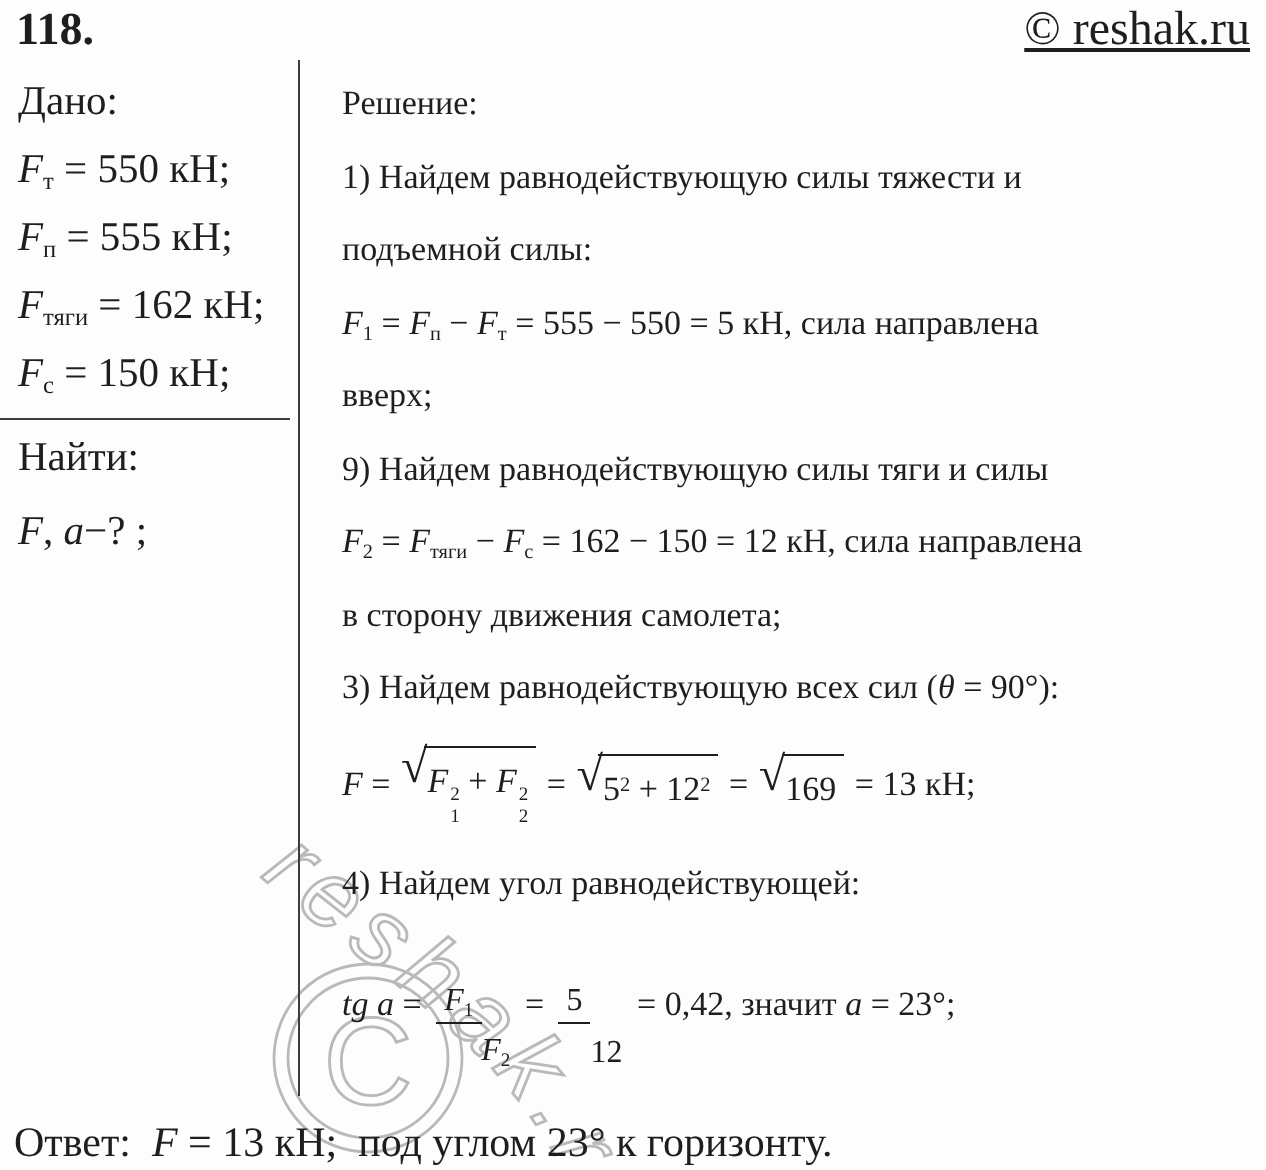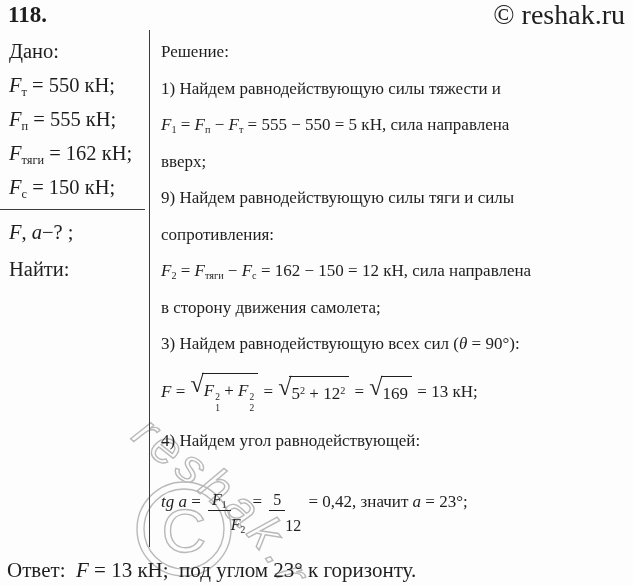--- a/index.html
+++ b/index.html
@@ -15,22 +15,22 @@
     background:var(--bg-color);
     color:var(--text-color);
     font-family:"Liberation Serif","DejaVu Serif",serif;
   }
   .watermark{position:absolute;top:0;left:0;z-index:0;pointer-events:none;}
   .wm-stroke{fill:none;stroke:var(--watermark-color);stroke-width:1.4px;}
   .page{position:relative;z-index:1;}
   .header{display:flex;justify-content:space-between;align-items:flex-start;
     padding:3px 8px 0 8px;height:30px;}
   .problem-number{font-weight:bold;font-size:23px;line-height:24px;}
-  .site-credit{font-size:28px;line-height:24px;}
-  .columns{display:flex;align-items:stretch;min-height:497px;}
+  .site-credit{font-size:24px;line-height:24px;text-decoration:underline;}
+  .columns{display:flex;align-items:stretch;min-height:497px;gap:10px;}
   .left-col{width:150px;flex:0 0 150px;border-right:1.6px solid var(--divider-color);
     padding:4px 4px 0 9px;}
   .right-col{flex:1;padding:4px 4px 0 11px;}
   .g-line{font-size:20.5px;line-height:34px;white-space:pre-wrap;}
   .find-block{border-top:1.6px solid var(--divider-color);margin:5px 0 0 -9px;
     padding:2px 0 0 9px;}
   .find-item{line-height:40px;}
   .sol-line{font-size:17px;line-height:36.5px;white-space:pre-wrap;}
   .sol-line.f-tall{line-height:30px;padding:10px 0;}
   .vr{font-style:italic;}
@@ -75,32 +75,32 @@
 
   <div class="columns">
 
     <div class="left-col">
       <div class="g-line">Дано:</div>
       <div class="g-line"><span class="vr">F</span><sub>т</sub><span> = 550 кН;</span></div>
       <div class="g-line"><span class="vr">F</span><sub>п</sub><span> = 555 кН;</span></div>
       <div class="g-line"><span class="vr">F</span><sub>тяги</sub><span> = 162 кН;</span></div>
       <div class="g-line"><span class="vr">F</span><sub>с</sub><span> = 150 кН;</span></div>
       <div class="find-block">
+        <div class="g-line">Найти:</div>
         <div class="g-line find-item"><span class="vr">F</span><span>, </span><span class="vr">a</span><span>−? ;</span></div>
-        <div class="g-line">Найти:</div>
       </div>
     </div>
 
     <div class="right-col">
       <div class="sol-line">Решение:</div>
       <div class="sol-line"><span>1) Найдем равнодействующую силы тяжести и</span></div>
+      <div class="sol-line"><span>подъемной силы:</span></div>
       <div class="sol-line"><span class="vr">F</span><sub>1</sub><span> = </span><span class="vr">F</span><sub>п</sub><span> − </span><span class="vr">F</span><sub>т</sub><span> = 555 − 550 = 5 кН, сила направлена</span></div>
       <div class="sol-line"><span>вверх;</span></div>
       <div class="sol-line"><span>9) Найдем равнодействующую силы тяги и силы</span></div>
-      <div class="sol-line"><span>сопротивления:</span></div>
       <div class="sol-line"><span class="vr">F</span><sub>2</sub><span> = </span><span class="vr">F</span><sub>тяги</sub><span> − </span><span class="vr">F</span><sub>с</sub><span> = 162 − 150 = 12 кН, сила направлена</span></div>
       <div class="sol-line"><span>в сторону движения самолета;</span></div>
       <div class="sol-line"><span>3) Найдем равнодействующую всех сил (</span><span class="vr">θ</span><span> = 90°):</span></div>
       <div class="sol-line f-tall"><span class="vr">F</span><span> = </span><span class="sqrt"><span class="sqrt-sign">√</span><span class="sqrt-body"><span class="vr">F</span><span class="ss"><span>2</span><span>1</span></span><span> + </span><span class="vr">F</span><span class="ss"><span>2</span><span>2</span></span></span></span><span> = </span><span class="sqrt"><span class="sqrt-sign">√</span><span class="sqrt-body"><span>5</span><sup>2</sup><span> + 12</span><sup>2</sup></span></span><span> = </span><span class="sqrt"><span class="sqrt-sign">√</span><span class="sqrt-body"><span>169</span></span></span><span> = 13 кН;</span></div>
       <div class="sol-line"><span>4) Найдем угол равнодействующей:</span></div>
       <div class="sol-line f-tall"><span class="vr">tg a</span><span> = </span><span class="frac"><span class="frac-num"><span class="vr">F</span><sub>1</sub></span><span class="frac-den"><span class="vr">F</span><sub>2</sub></span></span><span> = </span><span class="frac"><span class="frac-num"><span>5</span></span><span class="frac-den"><span>12</span></span></span><span> = 0,42, значит </span><span class="vr">a</span><span> = 23°;</span></div>
     </div>
 
   </div>
 

